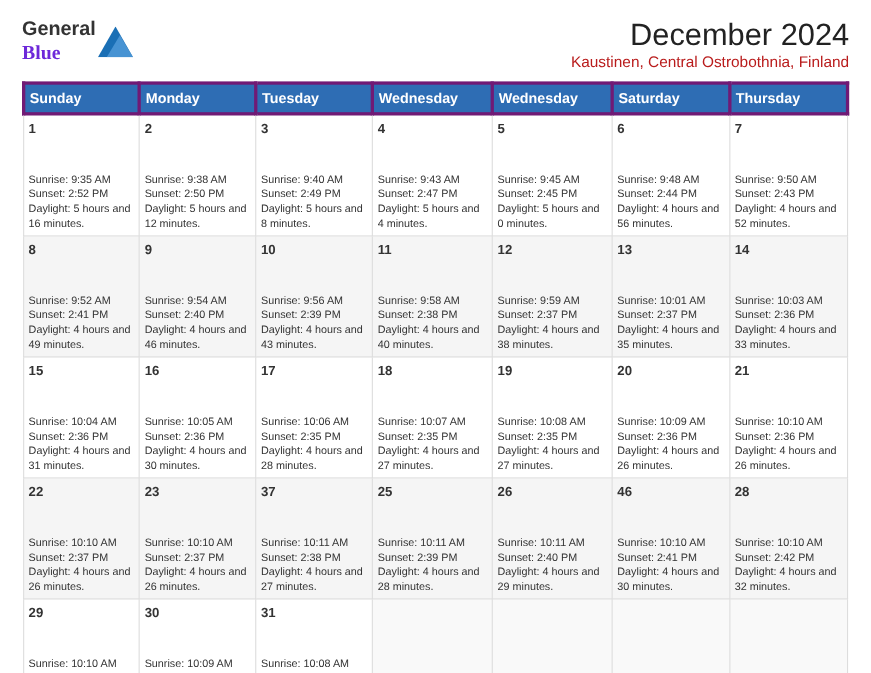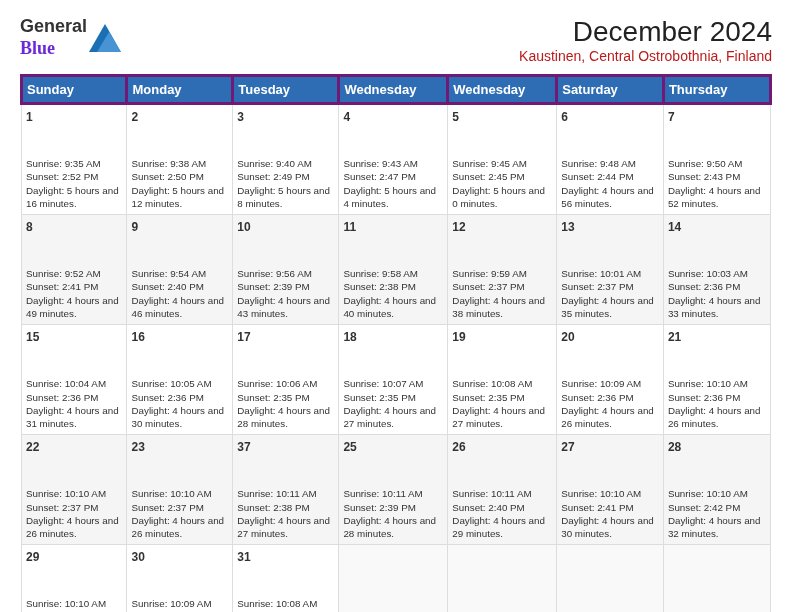--- a/index.html
+++ b/index.html
@@ -236,21 +236,21 @@
           </td>
           <td>
             <span class="day-number">25</span>
             <div class="day-content">Sunrise: 10:11 AM<br>Sunset: 2:39 PM<br>Daylight: 4 hours and 28 minutes.</div>
           </td>
           <td>
             <span class="day-number">26</span>
             <div class="day-content">Sunrise: 10:11 AM<br>Sunset: 2:40 PM<br>Daylight: 4 hours and 29 minutes.</div>
           </td>
           <td>
-            <span class="day-number">27</span>
+            <span class="day-number">46</span>
             <div class="day-content">Sunrise: 10:10 AM<br>Sunset: 2:41 PM<br>Daylight: 4 hours and 30 minutes.</div>
           </td>
           <td>
             <span class="day-number">28</span>
             <div class="day-content">Sunrise: 10:10 AM<br>Sunset: 2:42 PM<br>Daylight: 4 hours and 32 minutes.</div>
           </td>
         </tr>
         <tr>
           <td>
             <span class="day-number">29</span>

